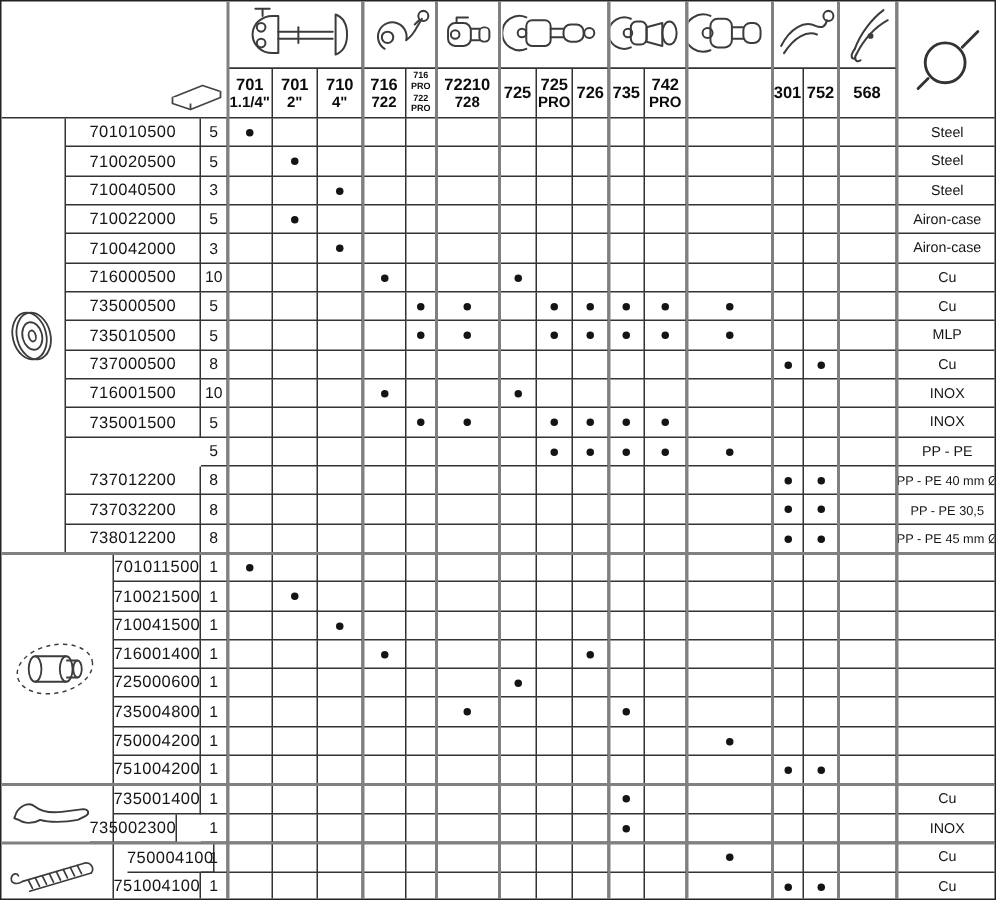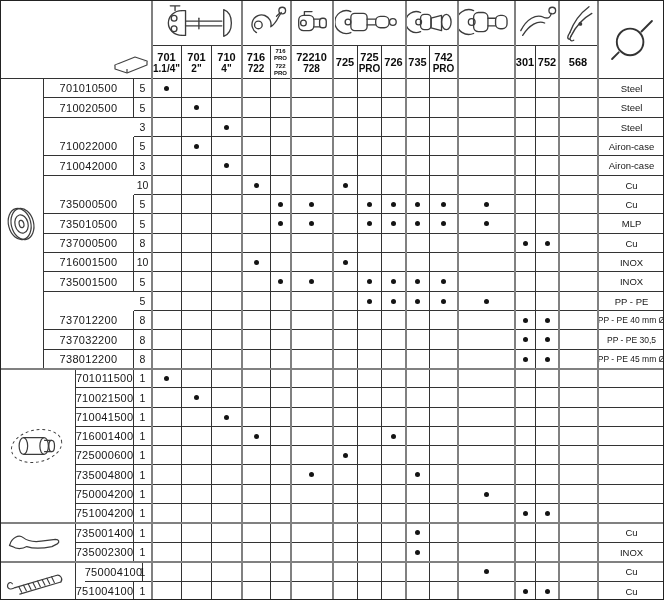--- a/index.html
+++ b/index.html
@@ -250,20 +250,21 @@
     <div class="cell b-r b-b" style="left: 332px; top: 97px; width: 25px; height: 20px;"></div>
     <div class="cell b-r b-b" style="left: 357px; top: 97px; width: 24px; height: 20px;"></div>
     <div class="cell b-r b-b" style="left: 381px; top: 97px; width: 24px; height: 20px;"></div>
     <div class="cell b-r b-b" style="left: 405px; top: 97px; width: 24px; height: 20px;"></div>
     <div class="cell b-r b-b" style="left: 429px; top: 97px; width: 28px; height: 20px;"></div>
     <div class="cell b-r b-b" style="left: 457px; top: 97px; width: 57px; height: 20px;"></div>
     <div class="cell b-r b-b" style="left: 514px; top: 97px; width: 21px; height: 20px;"></div>
     <div class="cell b-r b-b" style="left: 535px; top: 97px; width: 23px; height: 20px;"></div>
     <div class="cell b-r b-b" style="left: 558px; top: 97px; width: 39px; height: 20px;"></div>
     <div class="cell b-b mat" style="left: 597px; top: 97px; width: 67px; height: 20px;">Steel</div>
+    <div class="cell b-r b-b partnum" style="left: 43px; top: 117px; width: 90px; height: 19px;">710040500</div>
     <div class="cell b-r b-b qty" style="left: 133px; top: 117px; width: 18px; height: 19px;">3</div>
     <div class="cell b-r b-b" style="left: 151px; top: 117px; width: 30px; height: 19px;"></div>
     <div class="cell b-r b-b" style="left: 181px; top: 117px; width: 30px; height: 19px;"></div>
     <div class="cell b-r b-b" style="left: 211px; top: 117px; width: 30px; height: 19px;">
       <span class="dot"></span>
     </div>
     <div class="cell b-r b-b" style="left: 241px; top: 117px; width: 29px; height: 19px;"></div>
     <div class="cell b-r b-b" style="left: 270px; top: 117px; width: 20px; height: 19px;"></div>
     <div class="cell b-r b-b" style="left: 290px; top: 117px; width: 42px; height: 19px;"></div>
     <div class="cell b-r b-b" style="left: 332px; top: 117px; width: 25px; height: 19px;"></div>
@@ -309,20 +310,21 @@
     <div class="cell b-r b-b" style="left: 332px; top: 155px; width: 25px; height: 20px;"></div>
     <div class="cell b-r b-b" style="left: 357px; top: 155px; width: 24px; height: 20px;"></div>
     <div class="cell b-r b-b" style="left: 381px; top: 155px; width: 24px; height: 20px;"></div>
     <div class="cell b-r b-b" style="left: 405px; top: 155px; width: 24px; height: 20px;"></div>
     <div class="cell b-r b-b" style="left: 429px; top: 155px; width: 28px; height: 20px;"></div>
     <div class="cell b-r b-b" style="left: 457px; top: 155px; width: 57px; height: 20px;"></div>
     <div class="cell b-r b-b" style="left: 514px; top: 155px; width: 21px; height: 20px;"></div>
     <div class="cell b-r b-b" style="left: 535px; top: 155px; width: 23px; height: 20px;"></div>
     <div class="cell b-r b-b" style="left: 558px; top: 155px; width: 39px; height: 20px;"></div>
     <div class="cell b-b mat" style="left: 597px; top: 155px; width: 67px; height: 20px;">Airon-case</div>
+    <div class="cell b-r b-b partnum" style="left: 43px; top: 175px; width: 90px; height: 19px;">716000500</div>
     <div class="cell b-r b-b qty" style="left: 133px; top: 175px; width: 18px; height: 19px;">10</div>
     <div class="cell b-r b-b" style="left: 151px; top: 175px; width: 30px; height: 19px;"></div>
     <div class="cell b-r b-b" style="left: 181px; top: 175px; width: 30px; height: 19px;"></div>
     <div class="cell b-r b-b" style="left: 211px; top: 175px; width: 30px; height: 19px;"></div>
     <div class="cell b-r b-b" style="left: 241px; top: 175px; width: 29px; height: 19px;">
       <span class="dot"></span>
     </div>
     <div class="cell b-r b-b" style="left: 270px; top: 175px; width: 20px; height: 19px;"></div>
     <div class="cell b-r b-b" style="left: 290px; top: 175px; width: 42px; height: 19px;"></div>
     <div class="cell b-r b-b" style="left: 332px; top: 175px; width: 25px; height: 19px;">
@@ -770,21 +772,21 @@
     <div class="cell b-r b-b" style="left: 381px; top: 522px; width: 24px; height: 20px;"></div>
     <div class="cell b-r b-b" style="left: 405px; top: 522px; width: 24px; height: 20px;">
       <span class="dot"></span>
     </div>
     <div class="cell b-r b-b" style="left: 429px; top: 522px; width: 28px; height: 20px;"></div>
     <div class="cell b-r b-b" style="left: 457px; top: 522px; width: 57px; height: 20px;"></div>
     <div class="cell b-r b-b" style="left: 514px; top: 522px; width: 21px; height: 20px;"></div>
     <div class="cell b-r b-b" style="left: 535px; top: 522px; width: 23px; height: 20px;"></div>
     <div class="cell b-r b-b" style="left: 558px; top: 522px; width: 39px; height: 20px;"></div>
     <div class="cell b-b mat" style="left: 597px; top: 522px; width: 67px; height: 20px;">Cu</div>
-    <div class="cell b-r b-b partnum" style="left: 75px; top: 542px; width: 58px; height: 19px;">735002300</div>
+    <div class="cell b-r b-b partnum" style="left: 59px; top: 542px; width: 58px; height: 19px;">735002300</div>
     <div class="cell b-r b-b qty" style="left: 133px; top: 542px; width: 18px; height: 19px;">1</div>
     <div class="cell b-r b-b" style="left: 151px; top: 542px; width: 30px; height: 19px;"></div>
     <div class="cell b-r b-b" style="left: 181px; top: 542px; width: 30px; height: 19px;"></div>
     <div class="cell b-r b-b" style="left: 211px; top: 542px; width: 30px; height: 19px;"></div>
     <div class="cell b-r b-b" style="left: 241px; top: 542px; width: 29px; height: 19px;"></div>
     <div class="cell b-r b-b" style="left: 270px; top: 542px; width: 20px; height: 19px;"></div>
     <div class="cell b-r b-b" style="left: 290px; top: 542px; width: 42px; height: 19px;"></div>
     <div class="cell b-r b-b" style="left: 332px; top: 542px; width: 25px; height: 19px;"></div>
     <div class="cell b-r b-b" style="left: 357px; top: 542px; width: 24px; height: 19px;"></div>
     <div class="cell b-r b-b" style="left: 381px; top: 542px; width: 24px; height: 19px;"></div>

